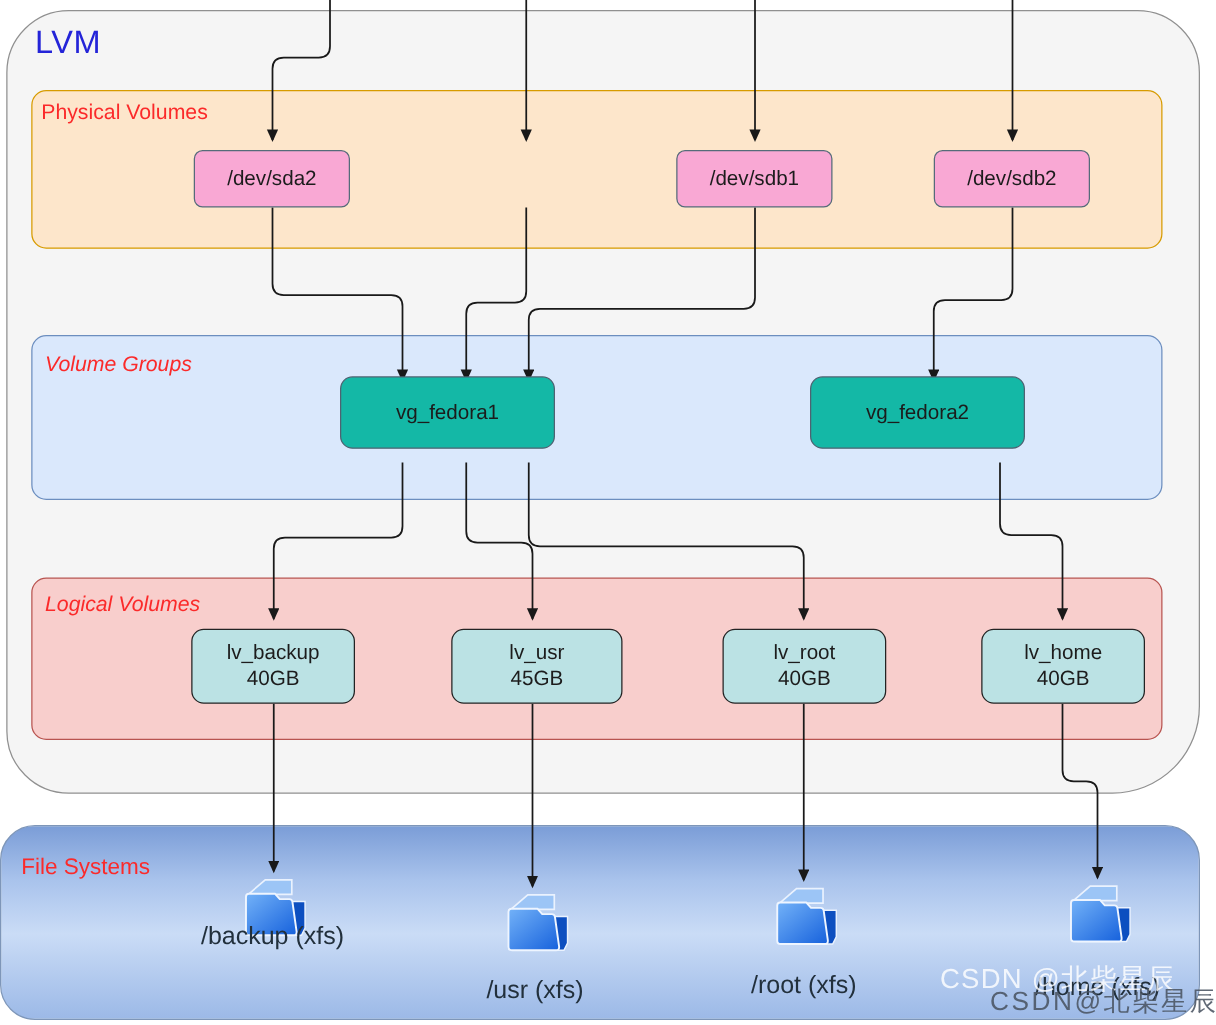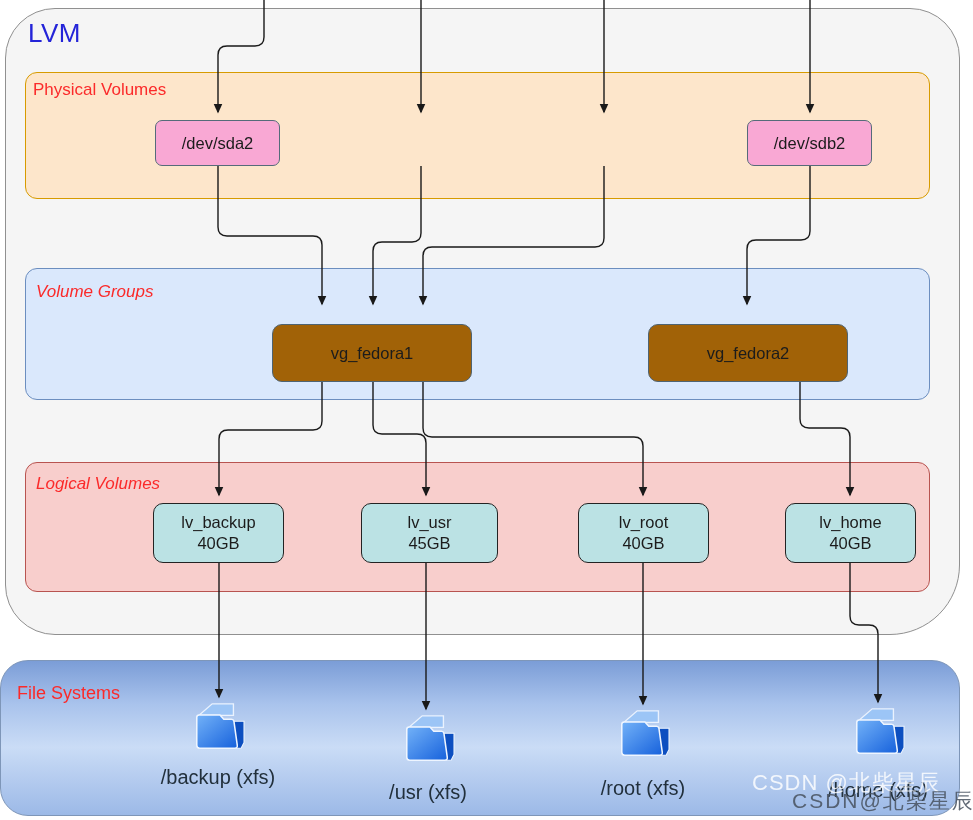--- a/index.html
+++ b/index.html
@@ -42,22 +42,22 @@
   .node{
     position:absolute;box-sizing:border-box;z-index:6;
     display:flex;flex-direction:column;align-items:center;justify-content:center;
     font-size:16.5px;color:#1c1c1c;text-align:center;line-height:1.25;
   }
   .pv-node{
     width:125px;height:46px;top:120px;
     background:#f9a8d4;border:1.5px solid #566b7a;border-radius:7px;
   }
   .vg-node{
-    width:200px;height:58px;top:324px;
-    background:#a16207;border:1.5px solid #4e6372;border-radius:10px;
+    width:172px;height:58px;top:301px;
+    background:#14b8a6;border:1.5px solid #4e6372;border-radius:10px;
   }
   .lv-node{
     width:131px;height:60px;top:503px;
     background:#bbe2e4;border:1.7px solid #232323;border-radius:10px;
   }
   .connectors{position:absolute;left:0;top:0;z-index:4;}
   .folder{position:absolute;z-index:5;}
   .fs-label{
     position:absolute;z-index:6;font-size:20px;color:#22303c;
     width:220px;text-align:center;
@@ -118,20 +118,23 @@
       <path d="M219,563 L219,697" marker-end="url(#arw)"></path>
       <path d="M426,563 L426,709" marker-end="url(#arw)"></path>
       <path d="M643,563 L643,704" marker-end="url(#arw)"></path>
       <path d="M850,563 L850,616 Q850,625 859,625 L869,625 Q878,625 878,634 L878,702" marker-end="url(#arw)"></path>
     </g>
   </svg>
 
   <div class="node pv-node" style="left:155px;">
       <span>/dev/sda2</span>
     </div>
+  <div class="node pv-node" style="left:541px;">
+      <span>/dev/sdb1</span>
+    </div>
   <div class="node pv-node" style="left:747px;">
       <span>/dev/sdb2</span>
     </div>
 
   <div class="node vg-node" style="left:272px;">
       <span>vg_fedora1</span>
     </div>
   <div class="node vg-node" style="left:648px;">
       <span>vg_fedora2</span>
     </div>
@@ -174,21 +177,21 @@
     <path d="M10,16 L24,4 L46,4 L46,16 Z" fill="#9cc5f6" stroke="#eaf2fe" stroke-width="1.4"></path>
     <path d="M14,50 L54,50 L57,44 L57,22 L14,22 Z" fill="#0d4fc0" stroke="#eaf2fe" stroke-width="1.2"></path>
     <path d="M8,18 Q8,15.5 10.5,15.5 L32,15.5 L36,20 L44,20 Q46,20 46.5,22 L50,47 Q50.3,50 47.5,50 L11,50 Q8,50 8,47 Z" fill="url(#fgA)" stroke="#eef5ff" stroke-width="1.6"></path>
   </svg>
   <svg class="folder" style="left:849px;top:705px;" width="58" height="54" viewBox="0 0 60 56">
     <path d="M10,16 L24,4 L46,4 L46,16 Z" fill="#9cc5f6" stroke="#eaf2fe" stroke-width="1.4"></path>
     <path d="M14,50 L54,50 L57,44 L57,22 L14,22 Z" fill="#0d4fc0" stroke="#eaf2fe" stroke-width="1.2"></path>
     <path d="M8,18 Q8,15.5 10.5,15.5 L32,15.5 L36,20 L44,20 Q46,20 46.5,22 L50,47 Q50.3,50 47.5,50 L11,50 Q8,50 8,47 Z" fill="url(#fgA)" stroke="#eef5ff" stroke-width="1.6"></path>
   </svg>
 
-  <div class="fs-label" style="left:108px;top:766px;">/backup (xfs)</div>
+  <div class="fs-label" style="left:108px;top:738px;">/backup (xfs)</div>
   <div class="fs-label" style="left:318px;top:781px;">/usr (xfs)</div>
   <div class="fs-label" style="left:533px;top:777px;">/root (xfs)</div>
   <div class="fs-label" style="left:768px;top:779px;">/home (xfs)</div>
 
   <div class="wm wm-light">CSDN @北柴星辰</div>
   <div class="wm wm-dark">CSDN@北柴星辰</div>
 
 </div>
 
 </body></html>

